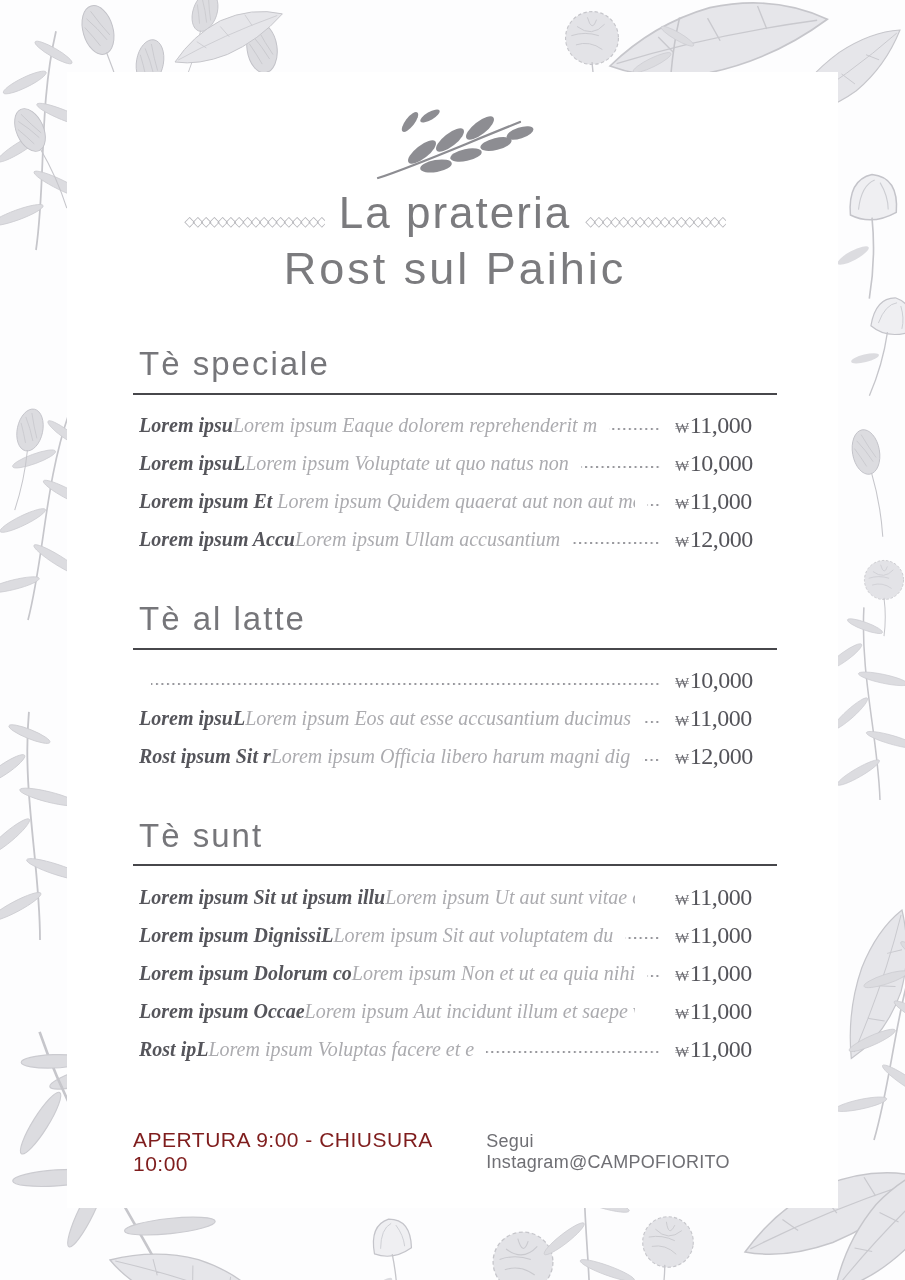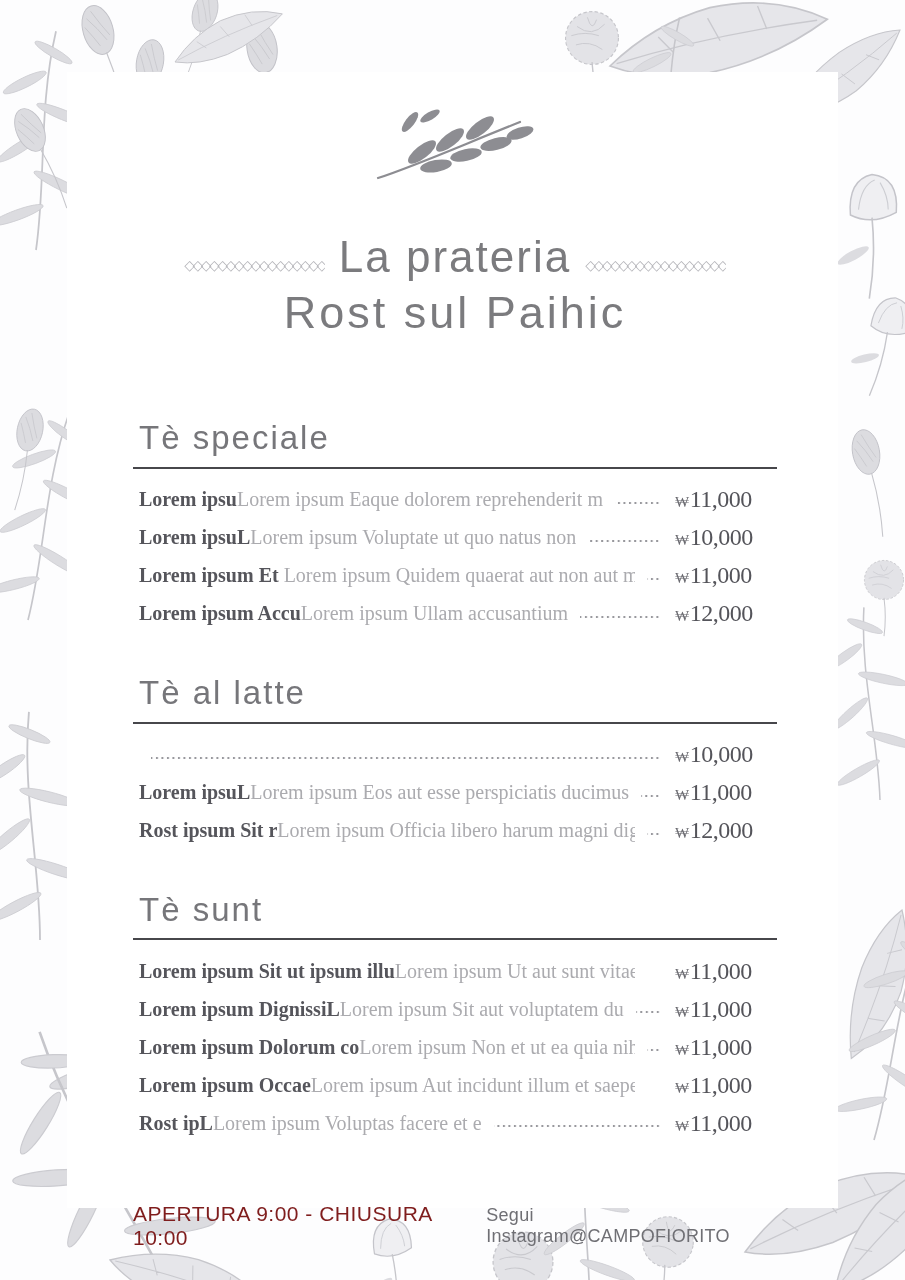--- a/index.html
+++ b/index.html
@@ -23,52 +23,51 @@
   }
   .branch-wrap { height: 78px; display: flex; justify-content: center; align-items: center; }
   .title-row {
     display: flex; justify-content: center; align-items: flex-end;
     margin-top: 2px; white-space: nowrap;
   }
   .title {
     font-size: 44px; font-weight: 400; color: #7b7b7e;
     letter-spacing: 2px; line-height: 1.15;
     padding: 0 14px;
-    margin-top: 44px;
   }
   .chain {
     font-family: "DejaVu Sans", sans-serif;
     font-size: 14px; letter-spacing: -2.5px;
     color: #b3b3b8; line-height: 1;
     margin-bottom: 11px;
     overflow: hidden; max-width: 210px;
   }
   .subtitle {
     text-align: center;
     font-size: 45px; font-weight: 400; color: #7b7b7e;
     letter-spacing: 3px; line-height: 1.15;
     margin-top: 4px;
   }
-  .menu-section { margin-top: 80px; }
+  .menu-section { margin-top: 50px; }
   .menu-section + .menu-section { margin-top: 40px; }
   .section-title {
     font-size: 33px; font-weight: 400; color: #76767a;
     letter-spacing: 2px; line-height: 1.2;
     padding-bottom: 9px; padding-left: 6px;
     border-bottom: 2px solid #47474b;
   }
   .items { margin-top: 12px; }
   .row {
     display: flex; align-items: center;
     height: 38px;
     font-family: "Liberation Serif", serif;
     font-size: 20px;
     padding-left: 6px;
   }
-  .txt { white-space: nowrap; overflow: hidden; flex: 0 1 auto; }
+  .txt { white-space: nowrap; overflow: hidden; flex: 0 1 auto; font-style: italic; }
   .nm { font-weight: 700; color: #55555b; }
   .ds { color: #ababaf; }
   .leader { flex: 1 1 14px; min-width: 14px; height: 4px; margin: 6px 14px 0 12px; align-self: center; }
   .leader[data-variant="dotted"] {
     background-image: radial-gradient(circle at 2px 2px, #98989d 1.15px, rgba(0,0,0,0) 1.35px);
     background-size: 5.5px 4px; background-repeat: repeat-x; background-position: right center;
   }
   .price {
     flex: 0 0 auto; min-width: 102px; text-align: left;
     font-family: "Liberation Serif", serif;
@@ -210,21 +209,21 @@
     </section>
 
     <section class="menu-section">
       <h3 class="section-title">Tè al latte</h3>
       <div class="items">
         <div class="row">
           <span class="leader" data-variant="dotted"></span>
           <span class="price"><span class="won">₩</span><span>10,000</span></span>
         </div>
         <div class="row">
-          <span class="txt"><span class="nm">Lorem ipsuL</span><span class="ds">Lorem ipsum Eos aut esse perspiciatis ducimus</span></span>
+          <span class="txt"><span class="nm">Lorem ipsuL</span><span class="ds">Lorem ipsum Eos aut esse accusantium ducimus</span></span>
           <span class="leader" data-variant="dotted"></span>
           <span class="price"><span class="won">₩</span><span>11,000</span></span>
         </div>
         <div class="row">
           <span class="txt"><span class="nm">Rost ipsum Sit r</span><span class="ds">Lorem ipsum Officia libero harum magni dig</span></span>
           <span class="leader" data-variant="dotted"></span>
           <span class="price"><span class="won">₩</span><span>12,000</span></span>
         </div>
       </div>
     </section>

